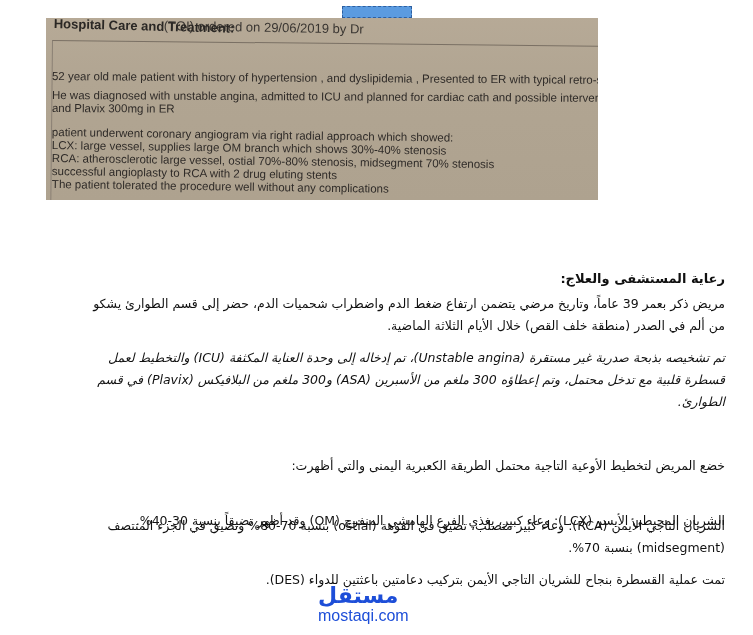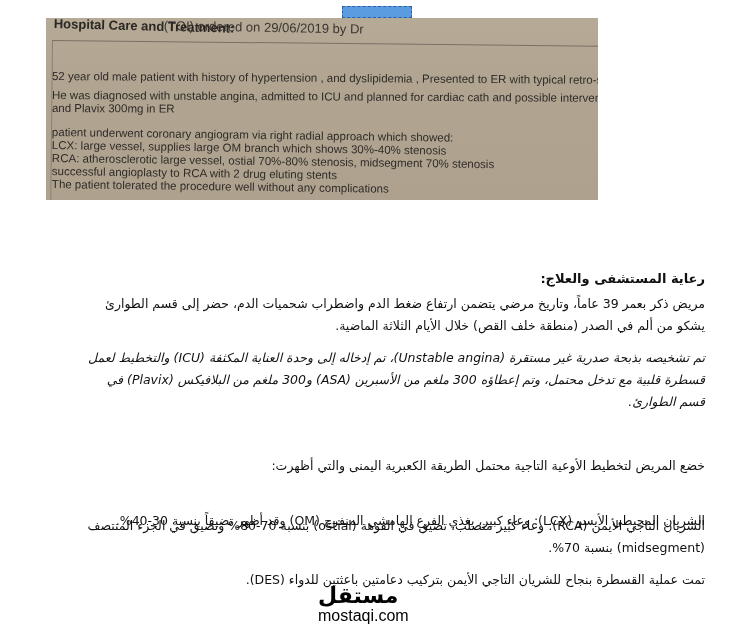--- a/index.html
+++ b/index.html
@@ -38,35 +38,35 @@
     .photo .l1 { top: 70px; transform: rotate(0.4deg); }
     .photo .l2 { top: 89px; transform: rotate(0.3deg); }
     .photo .l3 { top: 102px; transform: rotate(0.3deg); }
     .photo .l4 { top: 126px; transform: rotate(0.8deg); }
     .photo .l5 { top: 139px; transform: rotate(0.8deg); }
     .photo .l6 { top: 152px; transform: rotate(0.8deg); }
     .photo .l7 { top: 165px; transform: rotate(0.8deg); }
     .photo .l8 { top: 178px; transform: rotate(0.8deg); }
 
     .arabic {
-      position: absolute; right: 48px; left: 86px; direction: rtl; 
+      position: absolute; right: 28px; left: 86px; direction: rtl; 
       font-family: "DejaVu Sans", sans-serif; color: #111; font-size: 12.5px; line-height: 22px;
     }
     .ar-title { top: 268px; font-weight: bold; font-size: 13px; }
     .ar-p1 { top: 293px; }
     .ar-p2 { top: 347px; font-style: italic; }
     .ar-p3 { top: 455px; }
     .ar-p4 { top: 483px; margin-top: 27px; }
     .ar-p5 { top: 515px; }
     .ar-p6 { top: 569px; }
     .ar-p7 { top: 598px; margin-top: 48px; }
 
     .watermark {
       position: absolute; left: 318px; top: 583px; width: 80px; height: 50px; text-align: center;
-      color: #000000; pointer-events: none;
+      color: #1d4ed8; pointer-events: none;
     }
     .watermark .wm-ar { font-size: 22px; font-weight: bold; line-height: 26px; font-family: "DejaVu Sans", sans-serif; }
     .watermark .wm-en { font-size: 16px; line-height: 14px; font-family: "Liberation Sans", sans-serif; }
   </style>
 </head>
 <body>
 
 <div class="photo">
   <div class="topwhite"></div>
   <div class="topline">

